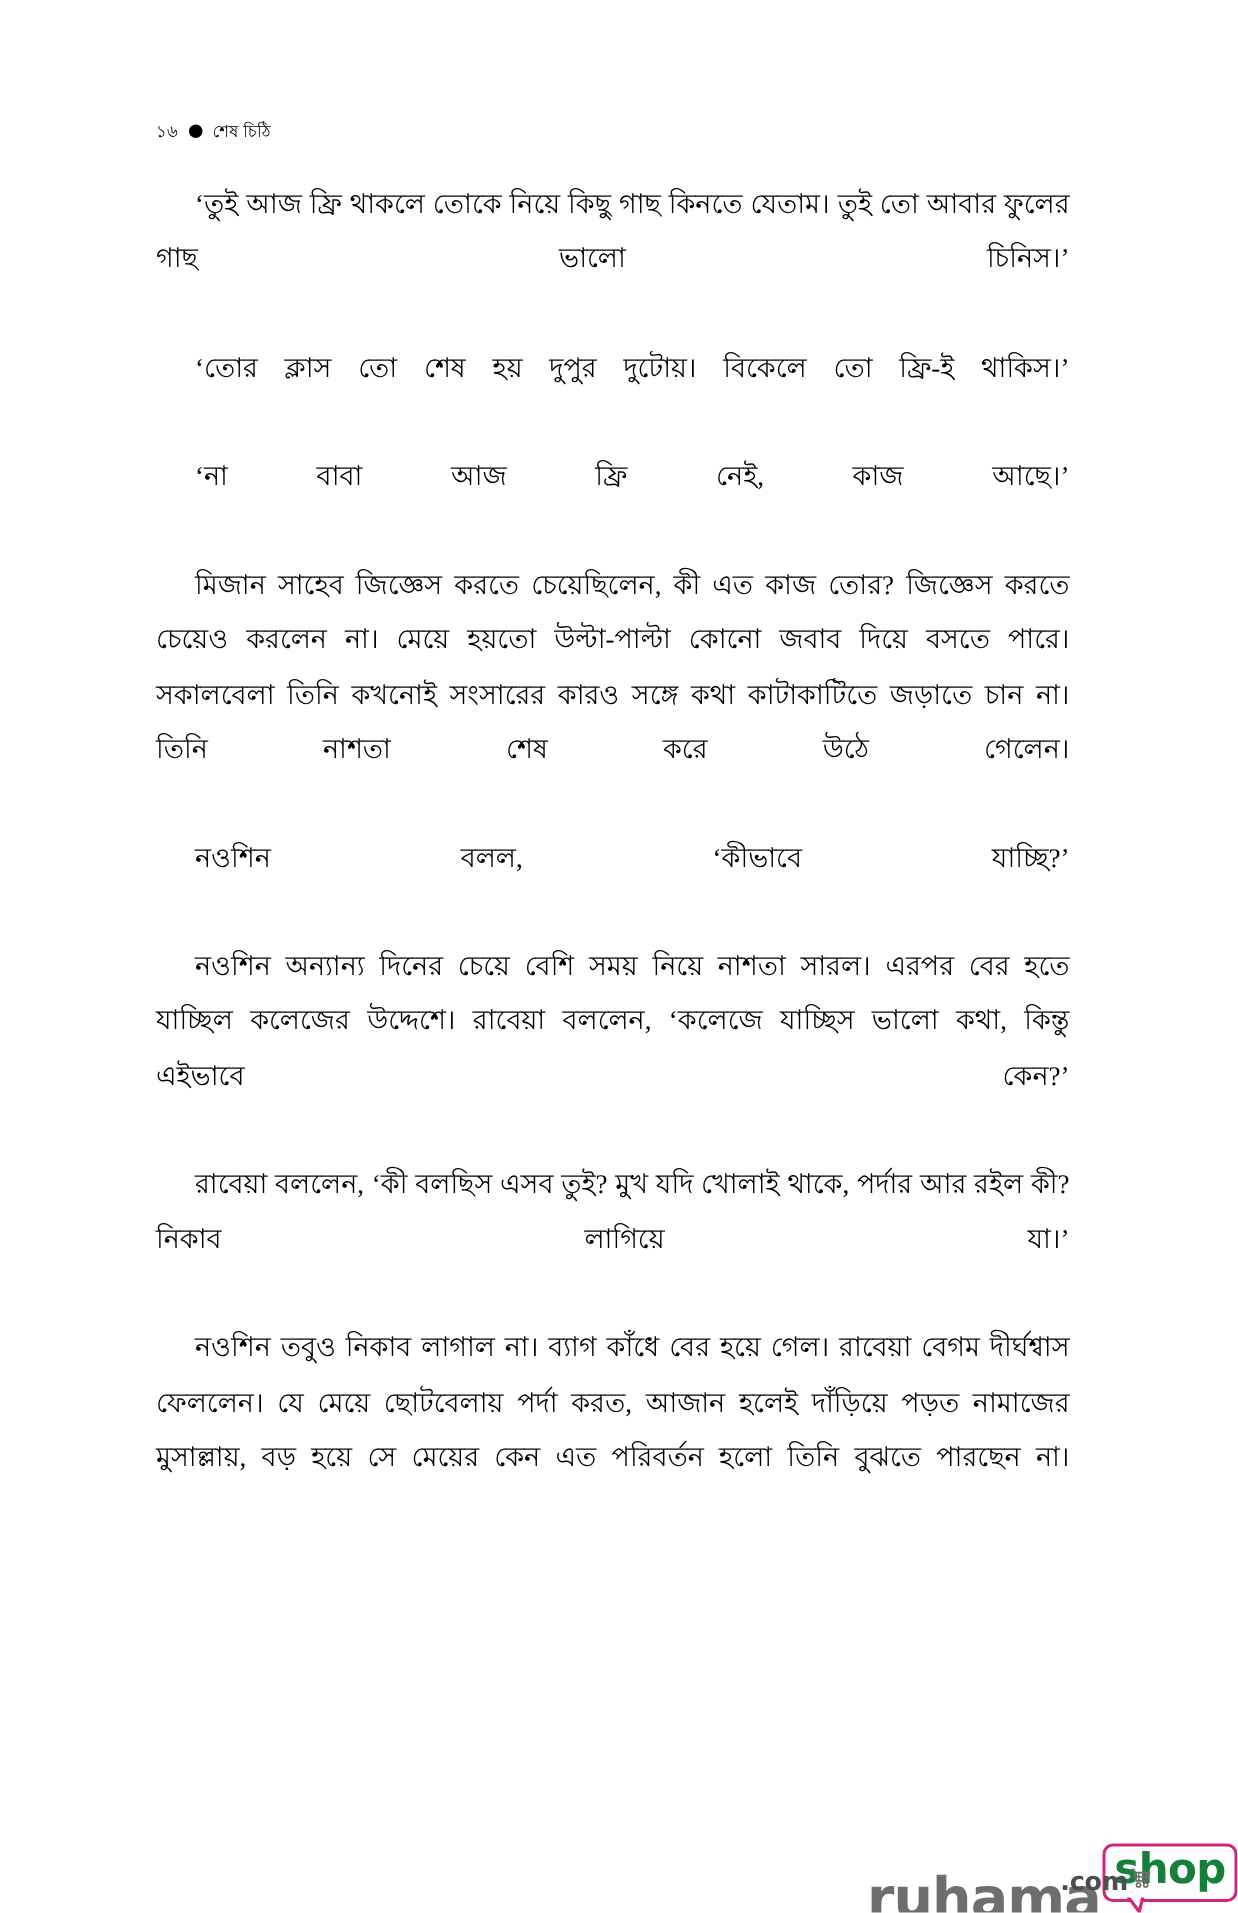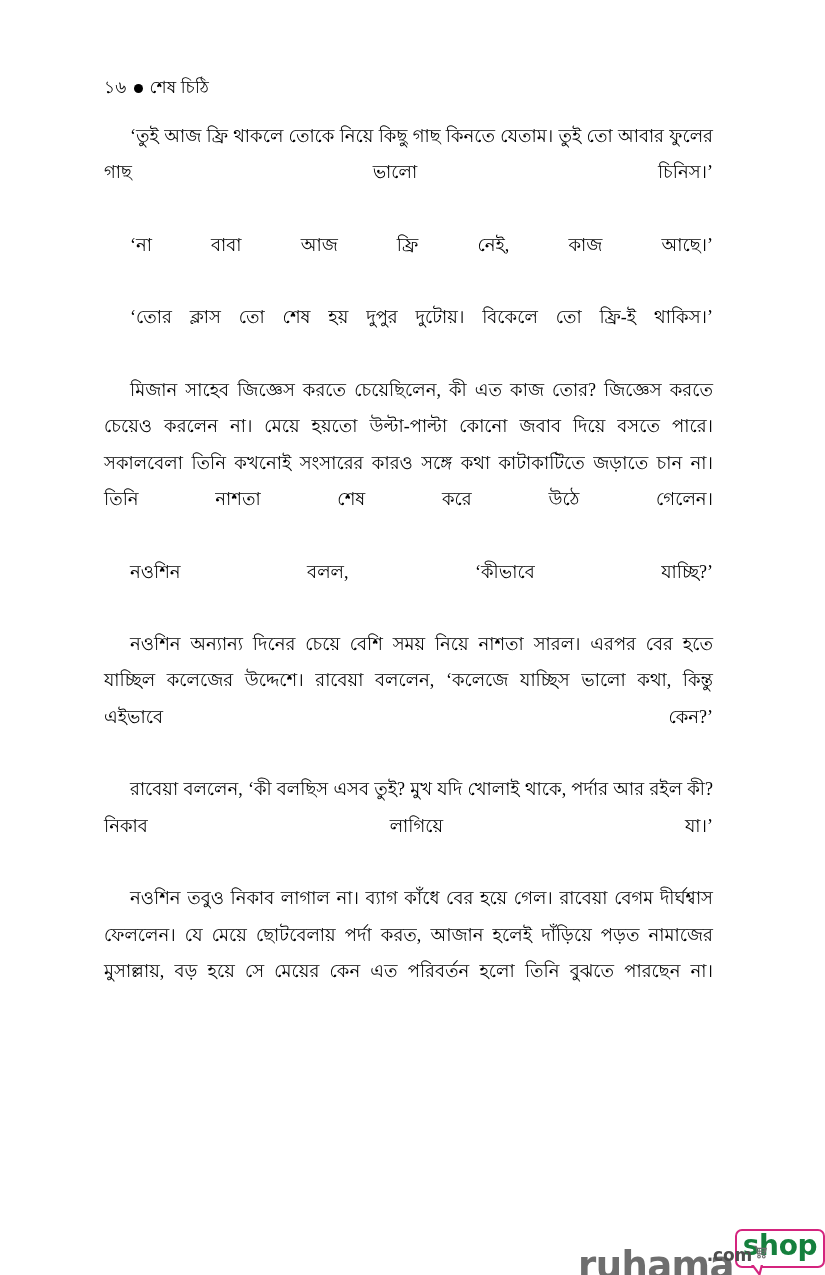--- a/index.html
+++ b/index.html
@@ -23,21 +23,21 @@
     width: 825px;
     height: 1275px;
   }
 
   
   .running-head {
     position: absolute;
     left: 104px;
     top: 76px;
     width: 608px;
-    font-size: 17px;
+    font-size: 11px;
     line-height: 24px;
     letter-spacing: 0.2px;
     white-space: nowrap;
   }
   .running-head .folio,
   .running-head .bookname {
     display: inline;
   }
   .running-head .sep {
     display: inline-block;
@@ -159,22 +159,22 @@
 <body>
 
 <div class="page">
 
   <div class="running-head">
     <span class="folio">১৬</span><span class="sep"></span><span class="bookname">শেষ চিঠি</span>
   </div>
 
   <div class="text-column">
     <p class="para">‘তুই আজ ফ্রি থাকলে তোকে নিয়ে কিছু গাছ কিনতে যেতাম। তুই তো আবার ফুলের গাছ ভালো চিনিস।’</p>
+    <p class="para">‘তোর ক্লাস তো শেষ হয় দুপুর দুটোয়। বিকেলে তো ফ্রি-ই থাকিস।’</p>
     <p class="para">‘না বাবা আজ ফ্রি নেই, কাজ আছে।’</p>
-    <p class="para">‘তোর ক্লাস তো শেষ হয় দুপুর দুটোয়। বিকেলে তো ফ্রি-ই থাকিস।’</p>
     <p class="para">মিজান সাহেব জিজ্ঞেস করতে চেয়েছিলেন, কী এত কাজ তোর? জিজ্ঞেস করতে চেয়েও করলেন না। মেয়ে হয়তো উল্টা-পাল্টা কোনো জবাব দিয়ে বসতে পারে। সকালবেলা তিনি কখনোই সংসারের কারও সঙ্গে কথা কাটাকাটিতে জড়াতে চান না। তিনি নাশতা শেষ করে উঠে গেলেন।</p>
     <p class="para">নওশিন বলল, ‘কীভাবে যাচ্ছি?’</p>
     <p class="para">নওশিন অন্যান্য দিনের চেয়ে বেশি সময় নিয়ে নাশতা সারল। এরপর বের হতে যাচ্ছিল কলেজের উদ্দেশে। রাবেয়া বললেন, ‘কলেজে যাচ্ছিস ভালো কথা, কিন্তু এইভাবে কেন?’</p>
     <p class="para">রাবেয়া বললেন, ‘কী বলছিস এসব তুই? মুখ যদি খোলাই থাকে, পর্দার আর রইল কী? নিকাব লাগিয়ে যা।’</p>
     <p class="para">নওশিন তবুও নিকাব লাগাল না। ব্যাগ কাঁধে বের হয়ে গেল। রাবেয়া বেগম দীর্ঘশ্বাস ফেললেন। যে মেয়ে ছোটবেলায় পর্দা করত, আজান হলেই দাঁড়িয়ে পড়ত নামাজের মুসাল্লায়, বড় হয়ে সে মেয়ের কেন এত পরিবর্তন হলো তিনি বুঝতে পারছেন না।</p>
   </div>
 
   <div class="watermark">
     <div class="wm-row">
       <span class="wm-ruhama">ruhama</span>

